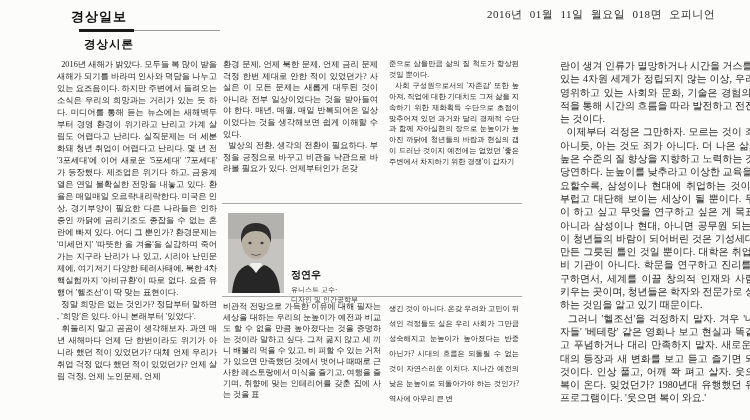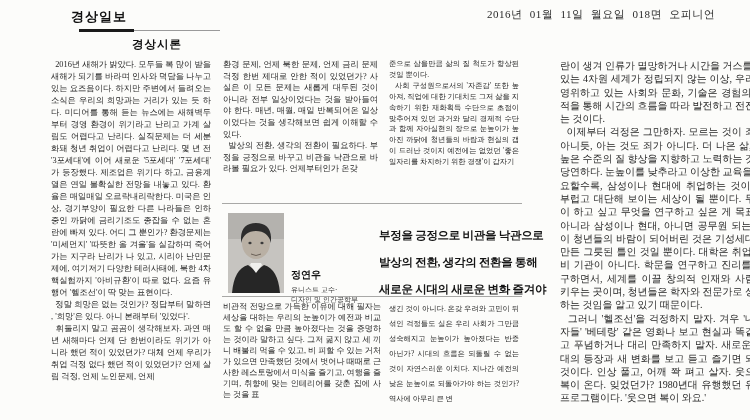--- a/index.html
+++ b/index.html
@@ -7,27 +7,27 @@
         font-family:"Liberation Serif","DejaVu Serif",serif;color:#1e1e1e;padding-left:29px;}
   .abs{position:absolute;}
   
   .paper-name{left:71px;top:8px;font-size:13px;font-weight:bold;letter-spacing:1px;
               font-family:"Liberation Sans","DejaVu Sans",sans-serif;color:#111;}
   .date-line{left:487px;top:7px;font-size:11px;color:#2a2a2a;letter-spacing:0.5px;word-spacing:4px;}
   
   .kicker-rule-thick{left:79px;top:29px;width:55px;height:3px;background:#1a1a1a;}
   .kicker-rule-thin{left:134px;top:30px;width:86px;height:1px;background:#9a9a9a;}
   .kicker{left:84px;top:37px;font-size:11.5px;font-weight:bold;color:#111;
-          font-family:Liberation Serif, serif;letter-spacing:1px;margin-left:48px;}
+          font-family:Liberation Serif, serif;letter-spacing:1px;}
   .headline{left:226px;top:28px;font-size:17px;font-weight:bold;color:#0c0c0c;
             letter-spacing:1px;white-space:nowrap;}
   
   .col{white-space:pre-wrap;text-align:justify;overflow:hidden;color:#242424;
        word-break:break-all;line-break:anywhere;}
-  .col1{left:51px;top:59px;width:160px;height:360px;font-size:8.3px;line-height:12px;}
+  .col1{left:57px;top:59px;width:160px;height:360px;font-size:8.3px;line-height:12px;}
   .col2u{left:223px;top:59px;width:155px;height:140px;font-size:8.3px;line-height:11.6px;}
   .col2l{left:223px;top:301px;width:158px;height:118px;font-size:8.1px;line-height:11px;}
   .col3u{left:389px;top:59px;width:130px;height:128px;font-size:7.3px;line-height:10.9px;}
   .col3l{left:389px;top:301px;width:130px;height:118px;font-size:7.3px;line-height:15px;}
   .col4{left:534px;top:59px;width:205px;height:360px;font-size:10px;line-height:13.3px;margin-left:26px;}
   
   .feat-rule{height:1px;background:#a8a8a6;}
   .feat-rule-top{left:222px;top:203px;width:300px;}
   .feat-rule-bot{left:222px;top:296px;width:300px;}
   .photo{left:228px;top:213px;width:56px;height:80px;background:#cfcdc9;overflow:hidden;}
@@ -50,21 +50,21 @@
   <div class="abs kicker-rule-thin"></div>
   <div class="abs kicker">경상시론</div>
 
   <div class="abs col col1">  2016년 새해가 밝았다. 모두들 복 많이 받을 새해가 되기를 바라며 인사와 덕담을 나누고 있는 요즈음이다. 하지만 주변에서 들려오는 소식은 우리의 희망과는 거리가 있는 듯 하다. 미디어를 통해 듣는 뉴스에는 새해벽두부터 경영 환경이 위기라고 난리고 가계 살림도 어렵다고 난리다. 실직문제는 더 세분화돼 청년 취업이 어렵다고 난리다. 몇 년 전 '3포세대'에 이어 새로운 '5포세대' '7포세대'가 등장했다. 제조업은 위기다 하고, 금융계열은 연일 불확실한 전망을 내놓고 있다. 환율은 매일매일 오르락내리락한다. 미국은 인상, 경기부양이 필요한 다른 나라들은 인하중인 까닭에 금리기조도 종잡을 수 없는 혼란에 빠져 있다. 어디 그 뿐인가? 환경문제는 '미세먼지' '따뜻한 올 겨울'을 실감하며 죽어가는 지구라 난리가 나 있고, 시리아 난민문제에, 여기저기 다양한 테러사태에, 북한 4차 핵실험까지 '아비규환'이 따로 없다. 요즘 유행어 '헬조선'이 딱 맞는 표현이다.
   정말 희망은 없는 것인가? 정답부터 말하면, '희망'은 있다. 아니 본래부터 '있었다'.
   휘둘리지 말고 곰곰이 생각해보자. 과연 매년 새해마다 언제 단 한번이라도 위기가 아니라 했던 적이 있었던가? 대체 언제 우리가 취업 걱정 없다 했던 적이 있었던가? 언제 살림 걱정, 언제 노인문제, 언제</div>
   <div class="abs col col2u">환경 문제, 언제 북한 문제, 언제 금리 문제 걱정 한번 제대로 안한 적이 있었던가? 사실은 이 모든 문제는 새롭게 대두된 것이 아니라 전부 일상이었다는 것을 받아들여야 한다. 매년, 매월, 매일 반복되어온 일상이었다는 것을 생각해보면 쉽게 이해할 수 있다.
   발상의 전환, 생각의 전환이 필요하다. 부정을 긍정으로 바꾸고 비관을 낙관으로 바라볼 필요가 있다. 언제부터인가 온갖</div>
   <div class="abs col col2l">비관적 전망으로 가득한 이유에 대해 필자는 세상을 대하는 우리의 눈높이가 예전과 비교도 할 수 없을 만큼 높아졌다는 것을 증명하는 것이라 말하고 싶다. 그저 굶지 않고 세 끼니 배불리 먹을 수 있고, 비 피할 수 있는 거처가 있으면 만족했던 것에서 벗어나 때때로 근사한 레스토랑에서 미식을 즐기고, 여행을 즐기며, 취향에 맞는 인테리어를 갖춘 집에 사는 것을 표</div>
   <div class="abs col col3u">준으로 삼을만큼 삶의 질 척도가 향상된 것일 뿐이다.
-  사회 구성원으로서의 '자존감' 또한 높아져, 직업에 대한 기대치도 그저 삶을 지속하기 위한 재화획득 수단으로 초점이 맞추어져 있던 과거와 달리 경제적 수단과 함께 자아실현의 장으로 눈높이가 높아진 까닭에 청년들의 바람과 현실의 갭이 드러난 것이지 예전에는 없었던 '좋은 일자리를 차지하기 위한 경쟁'이 갑자기</div>
+  사회 구성원으로서의 '자존감' 또한 높아져, 직업에 대한 기대치도 그저 삶을 지속하기 위한 재화획득 수단으로 초점이 맞추어져 있던 과거와 달리 경제적 수단과 함께 자아실현의 장으로 눈높이가 높아진 까닭에 청년들의 바람과 현실의 갭이 드러난 것이지 예전에는 없었던 '좋은 주변에서 차지하기 위한 경쟁'이 갑자기</div>
   <div class="abs col col3l">생긴 것이 아니다. 온갖 우려와 고민이 뒤섞인 걱정들도 실은 우리 사회가 그만큼 성숙해지고 눈높이가 높아졌다는 반증 아닌가? 시대의 흐름은 되돌릴 수 없는 것이 자연스러운 이치다. 지나간 예전의 낮은 눈높이로 되돌아가야 하는 것인가? 역사에 아무리 큰 변</div>
   <div class="abs col col4">란이 생겨 인류가 멸망하거나 시간을 거스를 수 있는 4차원 세계가 정립되지 않는 이상, 우리가 영위하고 있는 사회와 문화, 기술은 경험의 축적을 통해 시간의 흐름을 따라 발전하고 전진하는 것이다.
   이제부터 걱정은 그만하자. 모르는 것이 죄가 아니듯, 아는 것도 죄가 아니다. 더 나은 삶, 더 높은 수준의 질 향상을 지향하고 노력하는 것은 당연하다. 눈높이를 낮추라고 이상한 교육을 강요할수록, 삼성이나 현대에 취업하는 것이 더 부럽고 대단해 보이는 세상이 될 뿐이다. 무엇이 하고 싶고 무엇을 연구하고 싶은 게 목표가 아니라 삼성이나 현대, 아니면 공무원 되는 것이 청년들의 바람이 되어버린 것은 기성세대가 만든 그릇된 틀인 것일 뿐이다. 대학은 취업 준비 기관이 아니다. 학문을 연구하고 진리를 탐구하면서, 세계를 이끌 창의적 인재와 사람을 키우는 곳이며, 청년들은 학자와 전문가로 성장하는 것임을 알고 있기 때문이다.
   그러니 '헬조선'을 걱정하지 말자. 겨우 '내부자들' '베테랑' 같은 영화나 보고 현실과 똑같다고 푸념하거나 대리 만족하지 말자. 새로운 시대의 등장과 새 변화를 보고 듣고 즐기면 되는 것이다. 인상 풀고, 어깨 쫙 펴고 살자. 웃으면 복이 온다. 잊었던가? 1980년대 유행했던 유머프로그램이다. '웃으면 복이 와요.'</div>
 
   <div class="abs feat-rule feat-rule-top"></div>
   <div class="abs feat-rule feat-rule-bot"></div>
 
   <div class="abs photo">
     <svg width="56" height="80" viewBox="0 0 56 80" xmlns="http://www.w3.org/2000/svg">
@@ -79,19 +79,14 @@
       <path d="M23 41 Q28 44 33 41" stroke="#6b6258" stroke-width="1" fill="none"></path>
     </svg>
   </div>
 
   <div class="abs caption">
     <div class="cap-name">정연우</div>
     <div class="cap-line">유니스트 교수·</div>
     <div class="cap-line">디자인 및 인간공학부</div>
   </div>
 
-  <div class="abs pull-quote">
-    <div class="pq-line">부정을 긍정으로 비관을 낙관으로</div>
-    <div class="pq-line">발상의 전환, 생각의 전환을 통해</div>
-    <div class="pq-line">새로운 시대의 새로운 변화 즐겨야</div>
-  </div>
 
 </div>
 
 </body></html>

